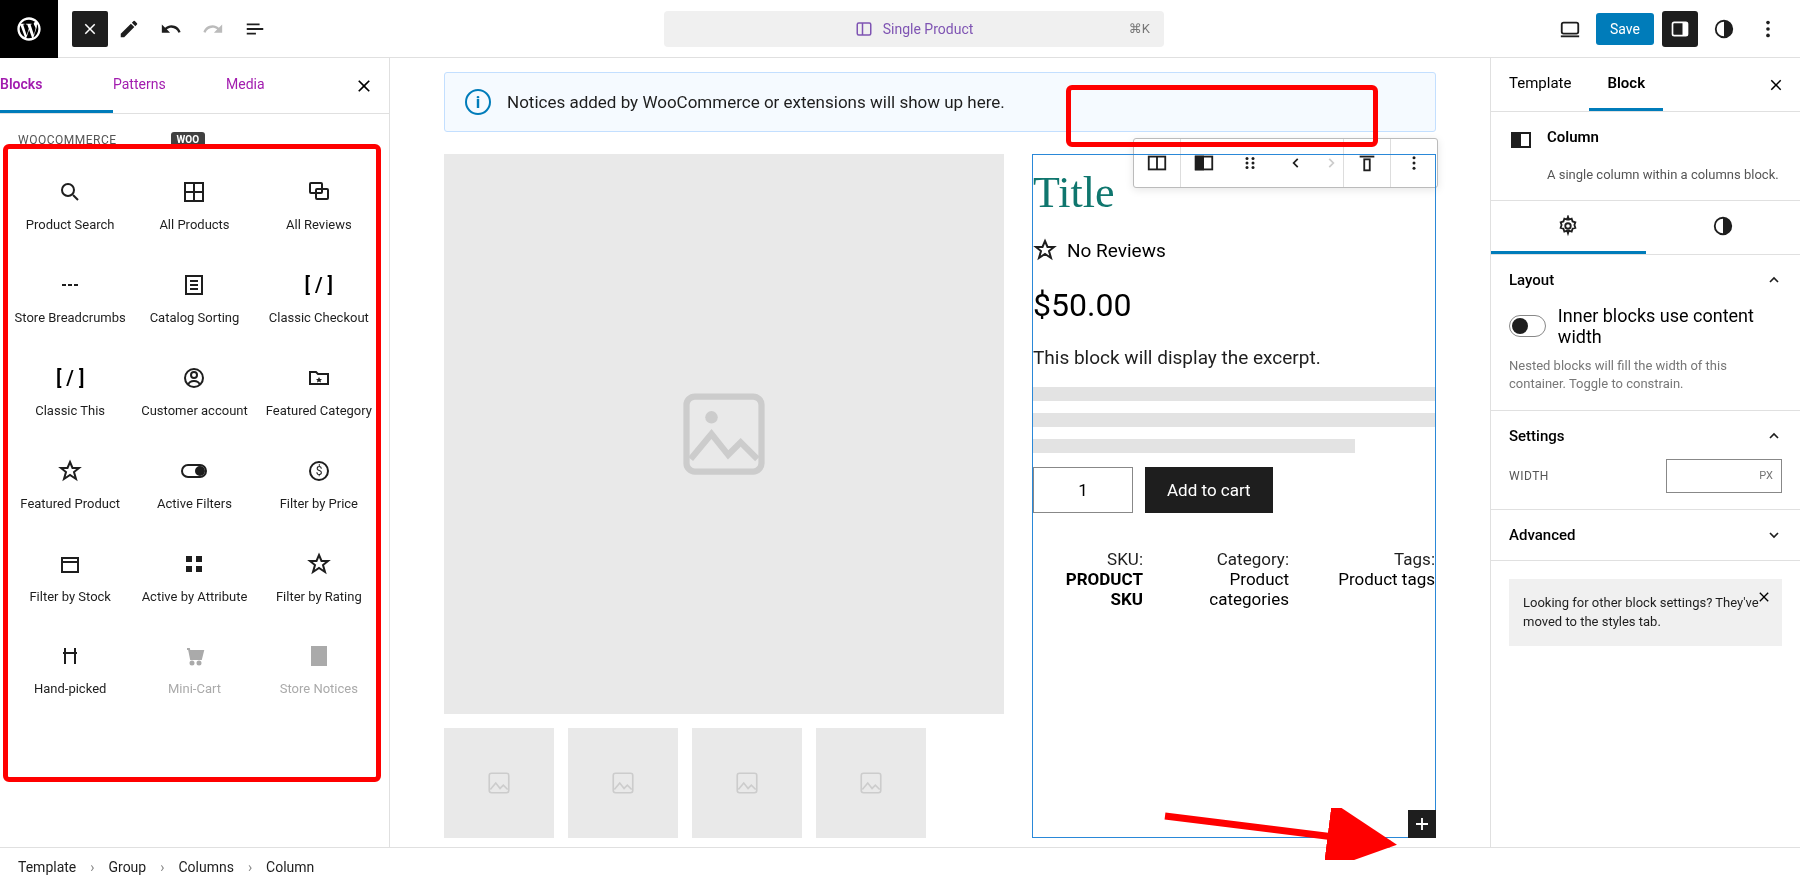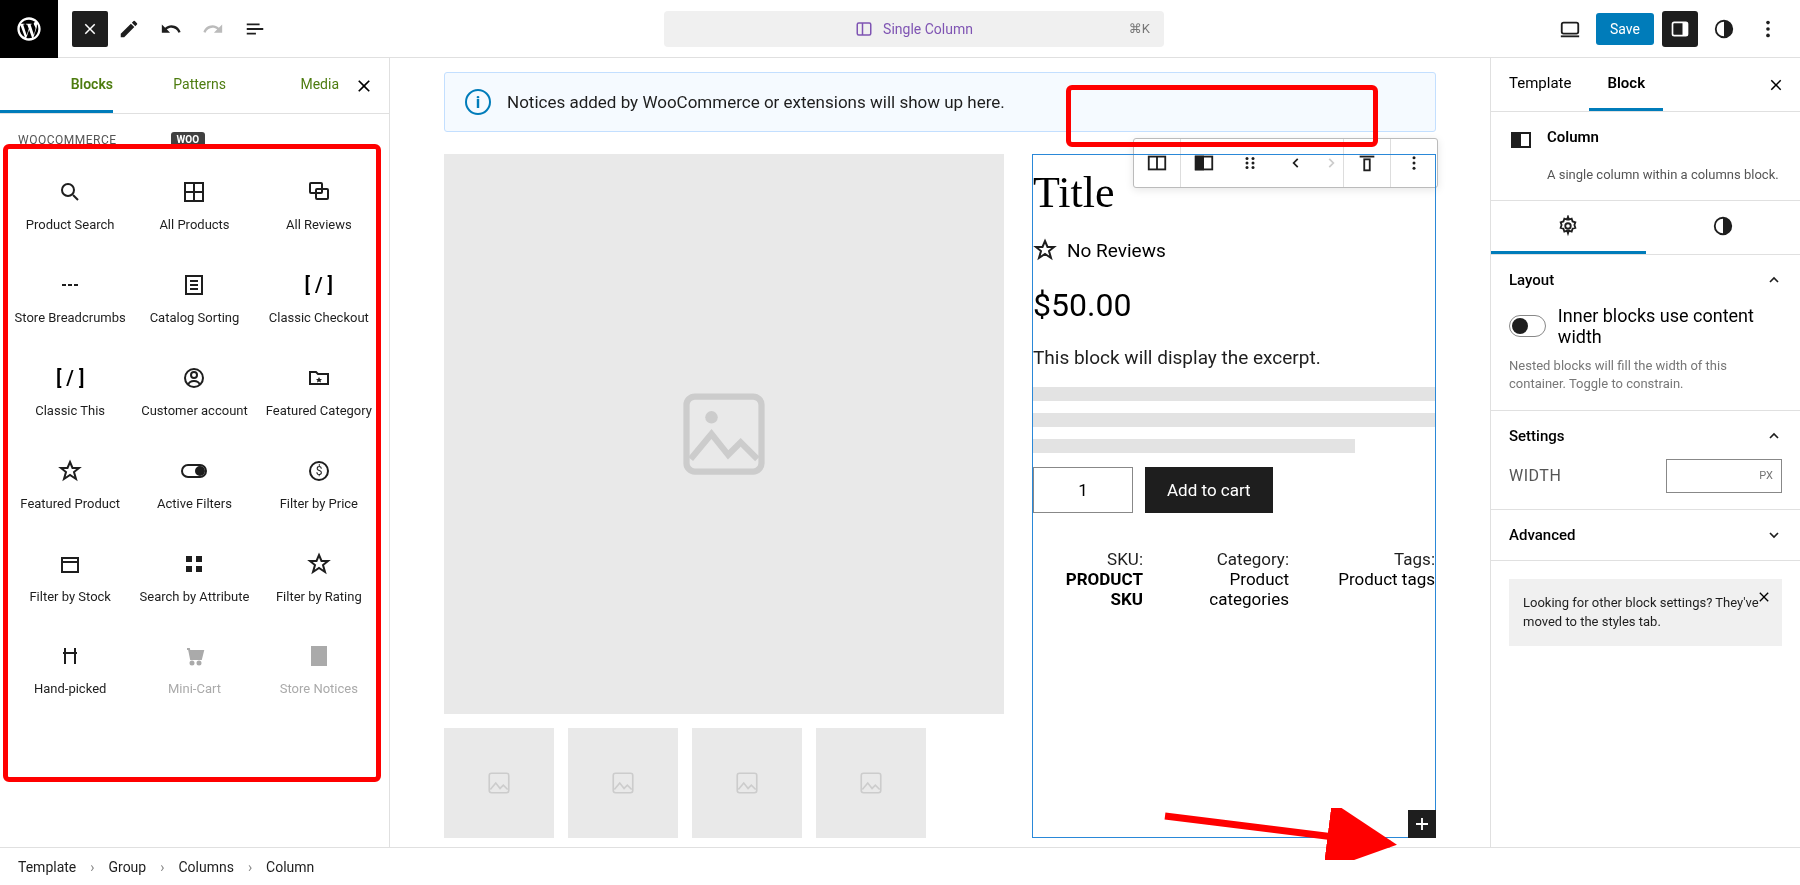--- a/index.html
+++ b/index.html
@@ -25,21 +25,21 @@
 .icon-btn { width: 36px; height: 36px; display: flex; align-items: center; justify-content: center; cursor: pointer; border-radius: 3px; }
 .icon-btn.dark { background: #1e1e1e; }
 .icon-btn.dark svg { fill: #fff; }
 
 
 .main { display: flex; height: calc(100% - 58px - 38px); }
 
 
 .inserter { width: 390px; border-right: 1px solid #e0e0e0; display: flex; flex-direction: column; }
 .inserter-tabs { display: flex; border-bottom: 1px solid #e0e0e0; position: relative; }
-.inserter-tab { flex: 1; text-align: right; padding: 18px 0; font-size: 14px; cursor: pointer; color: #4d7c0f; }
+.inserter-tab { flex: 1; text-align: left; padding: 18px 0; font-size: 14px; cursor: pointer; color: #a21caf; }
 .inserter-tab.active { font-weight: 600; border-bottom: 3px solid #007cba; }
 .inserter-close { width: 50px; display: flex; align-items: center; justify-content: center; cursor: pointer; }
 .inserter-body { flex: 1; overflow-y: auto; padding: 18px 8px; }
 .cat-header { display: flex; align-items: center; gap: 10px; padding: 0 10px 16px; }
 .cat-title { font-size: 12px; letter-spacing: 0.5px; color: #555; text-transform: uppercase; }
 .woo-badge { background: #404040; color: #fff; font-size: 10px; font-weight: 700; padding: 2px 6px; border-radius: 3px; margin-left: 44px; }
 .block-grid { display: grid; grid-template-columns: repeat(3, 1fr); gap: 8px 0; }
 .block-item { display: flex; flex-direction: column; align-items: center; padding: 14px 4px; cursor: pointer; border-radius: 4px; }
 .block-icon { height: 30px; display: flex; align-items: center; justify-content: center; margin-bottom: 10px; }
 .block-label { font-size: 13px; text-align: center; color: #1e1e1e; line-height: 1.3; }
@@ -50,21 +50,21 @@
 .canvas { flex: 1; background: #fff; padding: 14px 54px 0; overflow-y: auto; position: relative; }
 .notice { border: 1px solid #c3dfff; background: #f5faff; border-radius: 3px; padding: 16px 20px; display: flex; align-items: center; gap: 16px; font-size: 17px; color: #1e1e1e; position: relative; }
 .notice .info-icon { width: 26px; height: 26px; border: 2px solid #007cba; border-radius: 50%; display: flex; align-items: center; justify-content: center; color: #007cba; font-weight: 700; flex-shrink: 0; }
 .floating-toolbar { position: absolute; right: 52px; top: 80px; background: #fff; border: 1px solid #bbb; border-radius: 3px; display: flex; height: 50px; box-shadow: 0 2px 8px rgba(0,0,0,.1); }
 .ft-seg { display: flex; align-items: center; border-right: 1px solid #ddd; }
 .ft-btn { width: 46px; height: 100%; display: flex; align-items: center; justify-content: center; cursor: pointer; }
 .product-row { display: flex; gap: 28px; margin-top: 22px; }
 .img-placeholder { background: #e9e9e9; width: 560px; height: 560px; display: flex; align-items: center; justify-content: center; }
 .img-placeholder svg { fill: #ccc; }
 .column-sel { border: 1.5px solid #2a88d8; flex: 1; padding: 12px 0 0 0; position: relative; }
-.prod-title { font-family: Georgia, serif; font-size: 44px; color: #000000; }
+.prod-title { font-family: Georgia, serif; font-size: 44px; color: #0f766e; }
 .no-reviews { display: flex; align-items: center; gap: 10px; margin-top: 20px; font-size: 19px; }
 .price { font-size: 32px; margin-top: 24px; }
 .excerpt-note { font-size: 19px; margin-top: 22px; color: #1e1e1e; }
 .gray-lines { margin-top: 18px; }
 .gray-line { height: 14px; background: #e3e3e3; margin-bottom: 12px; }
 .cart-row { display: flex; gap: 12px; margin-top: 14px; }
 .qty-input { width: 100px; height: 46px; border: 1px solid #888; text-align: center; font-size: 17px; }
 .addcart-btn { background: #1e1e1e; color: #fff; border: none; padding: 0 22px; height: 46px; font-size: 17px; cursor: pointer; }
 .meta-row { display: flex; gap: 36px; margin-top: 36px; font-size: 17px; }
 .meta-col { flex: 1; text-align: right; }
@@ -88,21 +88,21 @@
 .subtab { flex: 1; padding: 14px 0; display: flex; justify-content: center; cursor: pointer; }
 .subtab.active { border-bottom: 3px solid #007cba; }
 .panel { border-bottom: 1px solid #e0e0e0; padding: 16px 18px; }
 .panel-hdr { display: flex; justify-content: space-between; align-items: center; cursor: pointer; }
 .panel-title { font-size: 15px; font-weight: 500; }
 .toggle-row { display: flex; align-items: center; gap: 12px; margin-top: 16px; }
 .toggle { width: 40px; height: 22px; border: 1px solid #888; border-radius: 11px; position: relative; }
 .toggle::after { content: ""; position: absolute; left: 2px; top: 2px; width: 16px; height: 16px; background: #1e1e1e; border-radius: 50%; }
 .panel-help { font-size: 13px; color: #777; margin-top: 10px; line-height: 1.4; }
 .width-row { display: flex; justify-content: space-between; align-items: center; margin-top: 14px; }
-.width-label { font-size: 16px; letter-spacing: 0.5px; color: #555; }
+.width-label { font-size: 12px; letter-spacing: 0.5px; color: #555; }
 .width-input { width: 116px; height: 34px; border: 1px solid #888; text-align: right; padding-right: 8px; font-size: 11px; color: #777; }
 .hint-box { background: #f0f0f0; margin: 18px; padding: 14px; font-size: 13px; color: #1e1e1e; line-height: 1.5; position: relative; }
 .hint-close { position: absolute; right: 10px; top: 10px; cursor: pointer; }
 
 
 .breadcrumb { height: 38px; border-top: 1px solid #e0e0e0; display: flex; align-items: center; padding: 0 18px; gap: 14px; font-size: 14px; color: #1e1e1e; }
 .breadcrumb .sep { color: #888; }
 
 
 .red-overlay { position: absolute; border: 5px solid #f00; border-radius: 6px; pointer-events: none; z-index: 50; }
@@ -143,21 +143,21 @@
           <path d="M3 6h14v2H3zM3 11h18v2H3zM3 16h10v2H3z"></path>
         </svg>
       </div>
   </div>
   <div class="topbar-center">
     <div class="title-pill">
       <svg width="18" height="18" viewBox="0 0 24 24">
           <rect x="3" y="4" width="18" height="16" rx="2" fill="none" stroke="#7f54b3" stroke-width="2"></rect>
           <line x1="10" y1="4" x2="10" y2="20" stroke="#7f54b3" stroke-width="2"></line>
         </svg>
-      <span class="title-text">Single Column</span>
+      <span class="title-text">Single Product</span>
       <span class="cmd">⌘K</span>
     </div>
   </div>
   <div class="topbar-right">
     <div class="icon-btn">
         <svg width="22" height="22" viewBox="0 0 24 24" fill="none" stroke="#1e1e1e" stroke-width="2">
           <rect x="3" y="5" width="18" height="12" rx="2"></rect>
           <line x1="2" y1="20" x2="22" y2="20"></line>
         </svg>
       </div>
@@ -320,21 +320,21 @@
           </div>
         <div class="block-item">
             <div class="block-icon">
               <svg width="24" height="24" viewBox="0 0 24 24" fill="#1e1e1e">
                 <rect x="4" y="4" width="6" height="6"></rect>
                 <rect x="14" y="4" width="6" height="6"></rect>
                 <rect x="4" y="14" width="6" height="6"></rect>
                 <rect x="14" y="14" width="6" height="6"></rect>
               </svg>
             </div>
-            <span class="block-label">Search by Attribute</span>
+            <span class="block-label">Active by Attribute</span>
           </div>
         <div class="block-item">
             <div class="block-icon">
               <svg width="24" height="24" viewBox="0 0 24 24" fill="none" stroke="#1e1e1e" stroke-width="2">
                 <path d="M12 3l2.5 6H21l-5 4 2 7-6-4-6 4 2-7-5-4h6.5z"></path>
               </svg>
             </div>
             <span class="block-label">Filter by Rating</span>
           </div>
         <div class="block-item">

